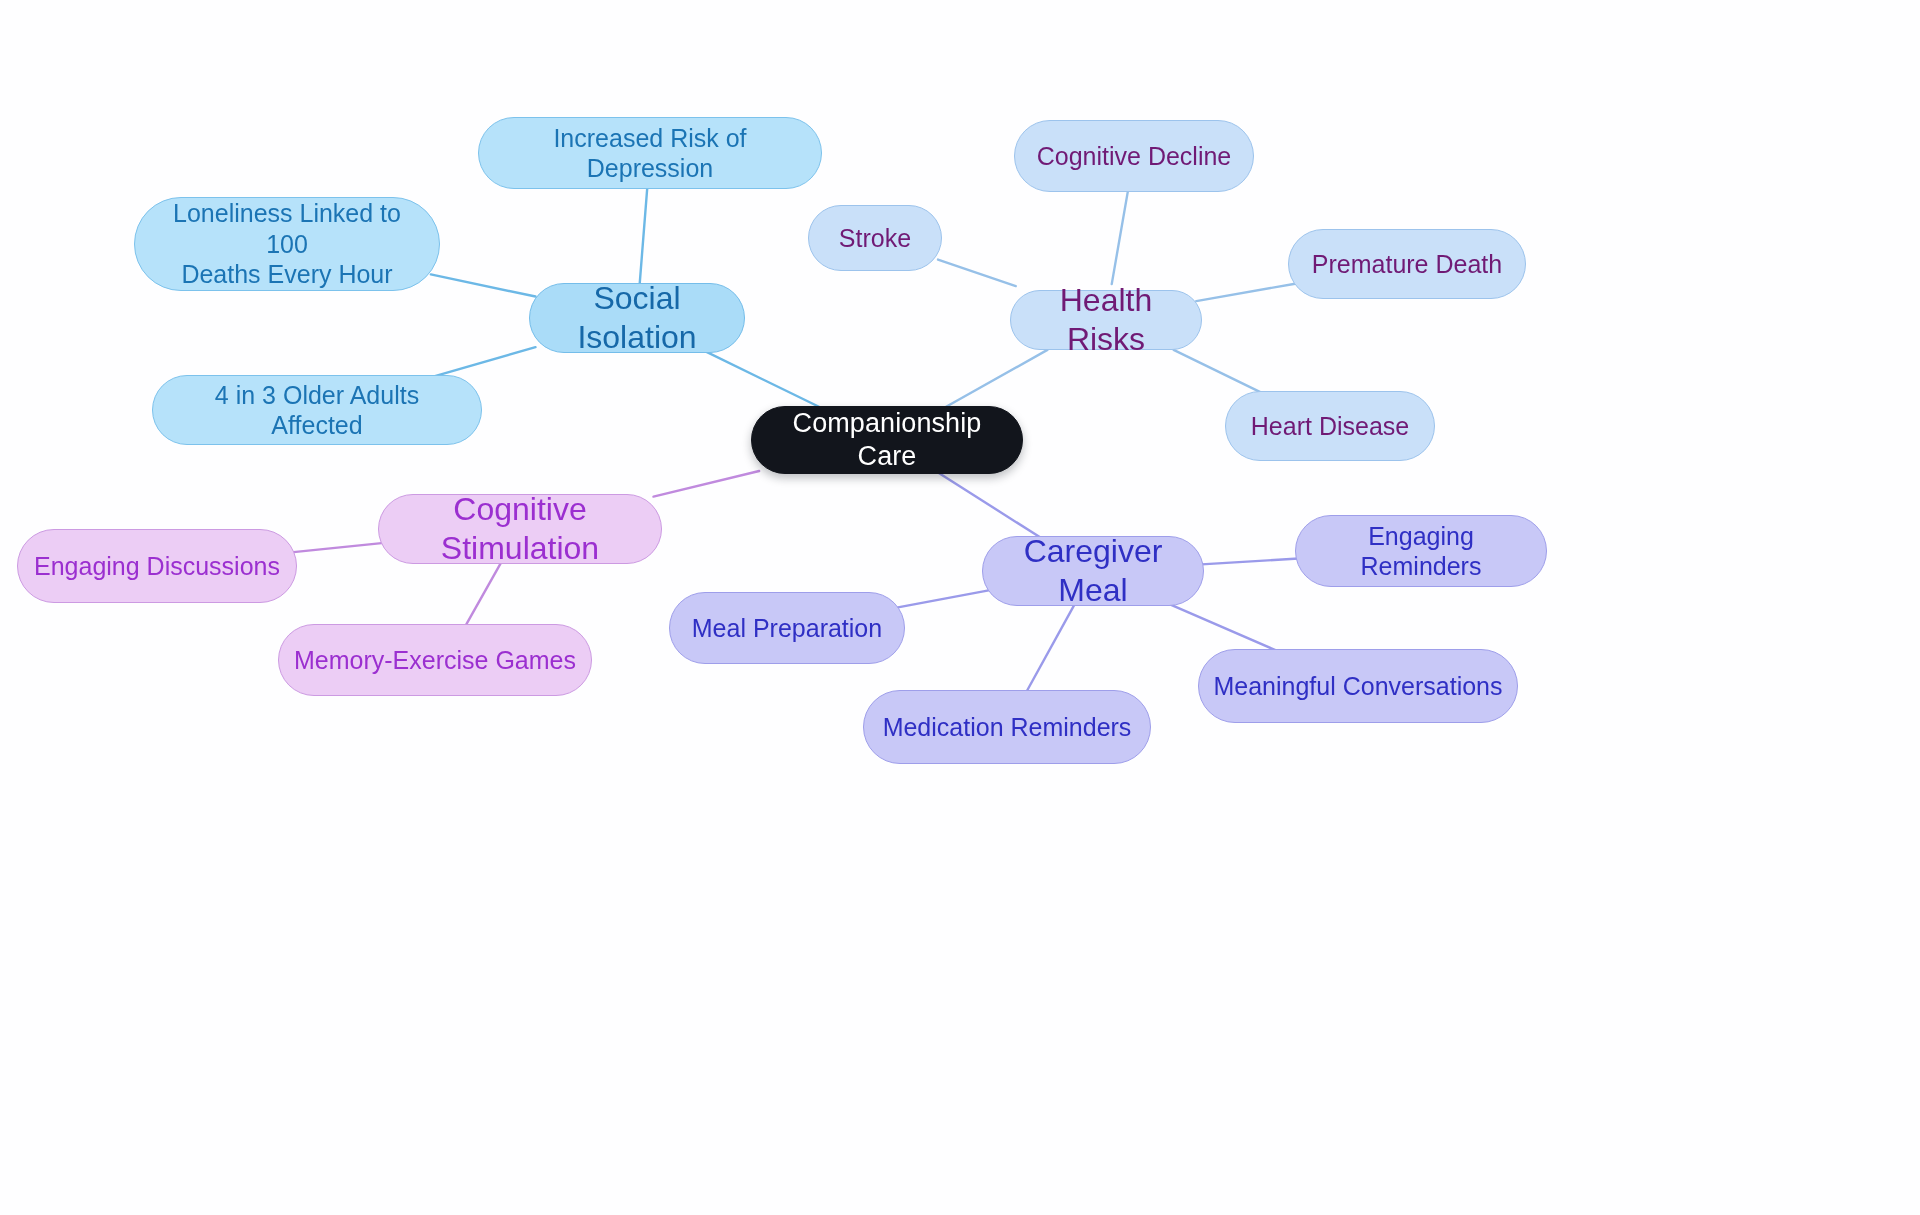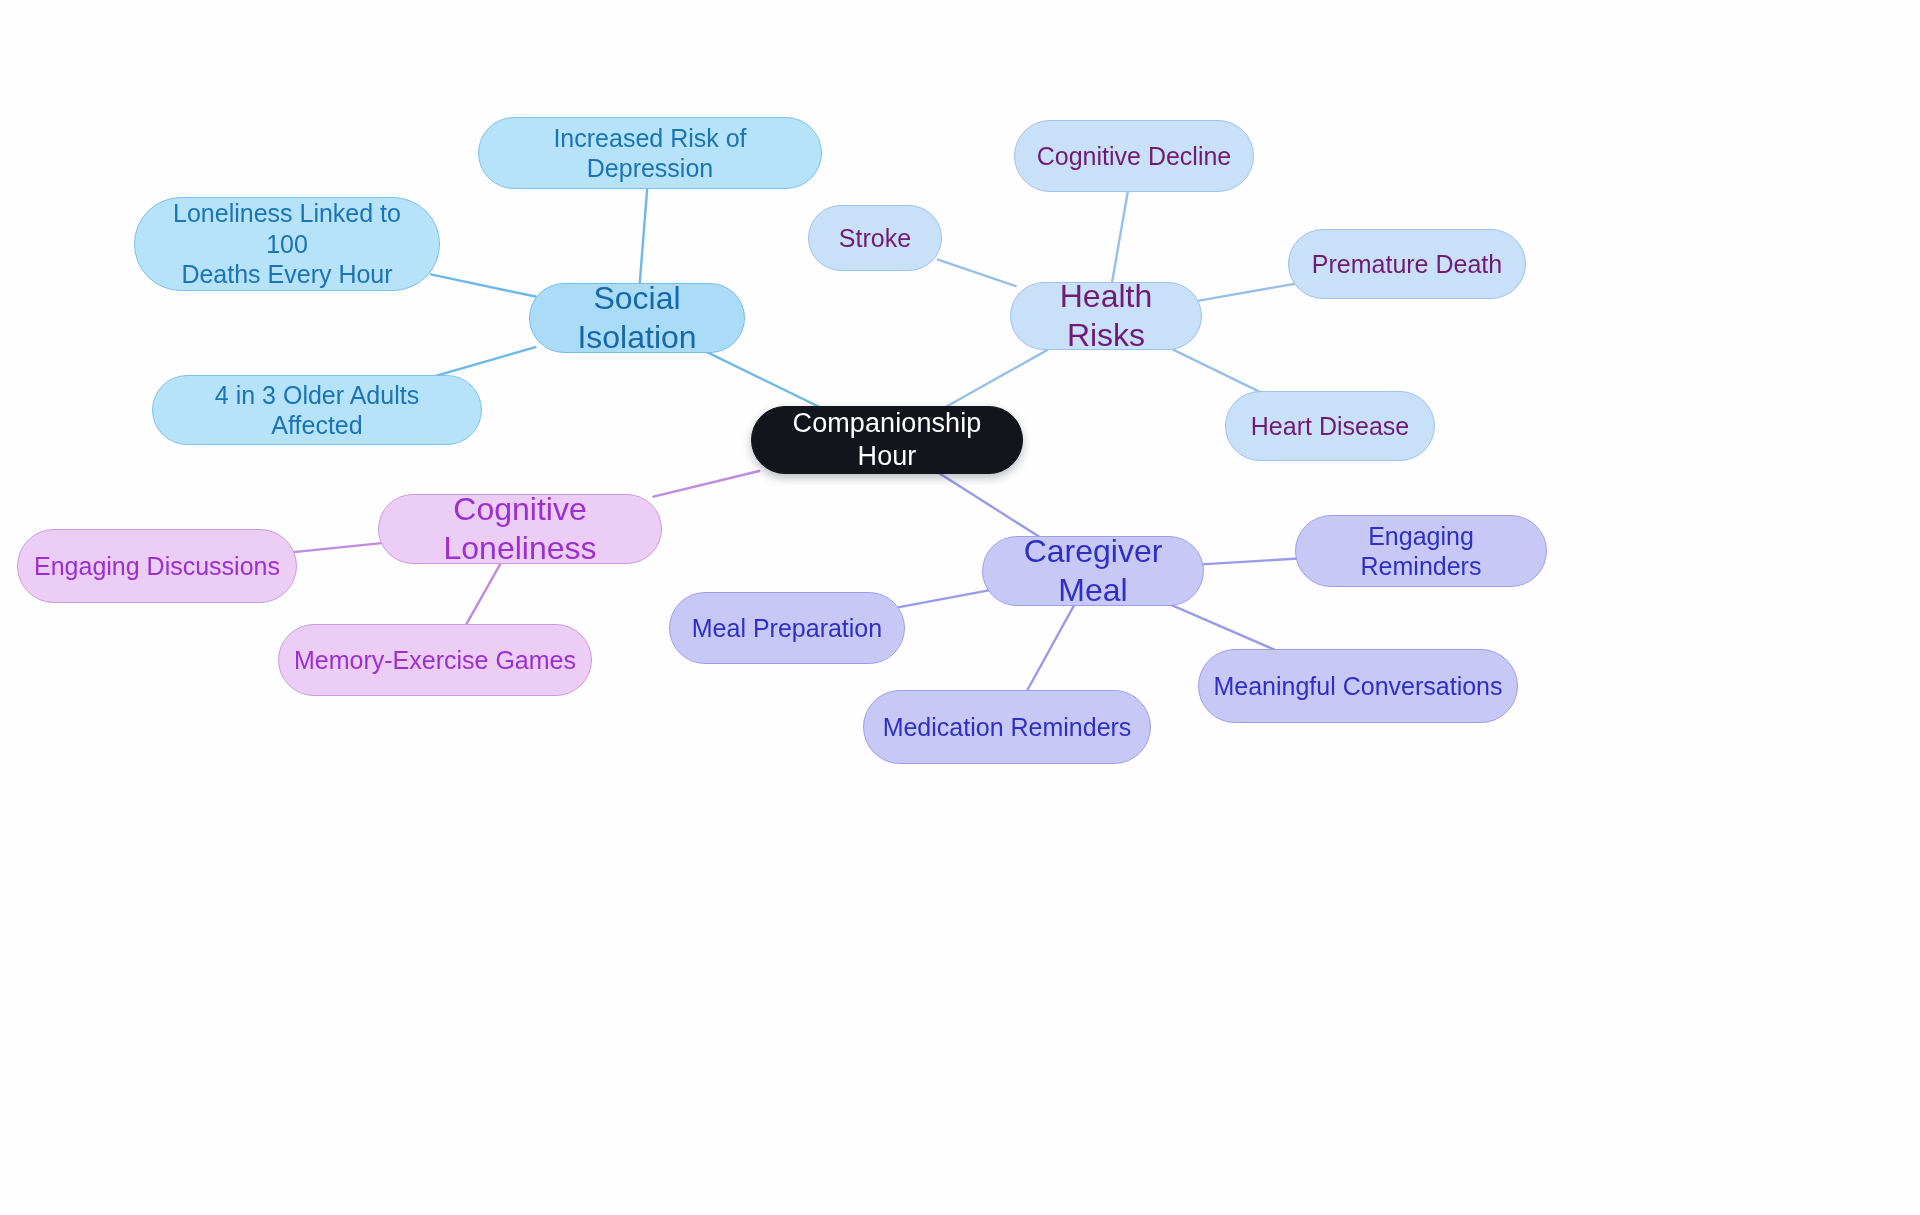--- a/index.html
+++ b/index.html
@@ -116,32 +116,32 @@
       <line x1="1196.24" y1="301.11056478405317" x2="1295.14" y2="283.69627906976746" stroke="#96c0e8" stroke-width="2.4" stroke-linecap="round"></line>
       <line x1="1173.611009174312" y1="349.9" x2="1262.388990825688" y2="393.1" stroke="#96c0e8" stroke-width="2.4" stroke-linecap="round"></line>
       <line x1="386.52" y1="542.6053994490358" x2="288.6" y2="552.5862258953168" stroke="#c08ade" stroke-width="2.4" stroke-linecap="round"></line>
       <line x1="501.48013245033115" y1="561.9" x2="454.0490066225166" y2="646.16" stroke="#c08ade" stroke-width="2.4" stroke-linecap="round"></line>
       <line x1="1197.34" y1="564.6378048780488" x2="1302.56" y2="558.2219512195122" stroke="#9a9aea" stroke-width="2.4" stroke-linecap="round"></line>
       <line x1="988.66" y1="590.4358823529411" x2="897.92" y2="607.338431372549" stroke="#9a9aea" stroke-width="2.4" stroke-linecap="round"></line>
       <line x1="1168.8130434782609" y1="603.9" x2="1277.8547826086956" y2="651.22" stroke="#9a9aea" stroke-width="2.4" stroke-linecap="round"></line>
       <line x1="1074.8628205128205" y1="603.9" x2="1026.1735897435897" y2="692.22" stroke="#9a9aea" stroke-width="2.4" stroke-linecap="round"></line>
     </svg>
   <div id="nodes">
-      <div class="node node-central" style="left: 751px; top: 406px; width: 272px; height: 68px;"><span>Companionship Hour</span></div>
+      <div class="node node-central" style="left: 751px; top: 406px; width: 272px; height: 68px;"><span>Companionship Care</span></div>
       <div class="node node-branch t-iso" style="left: 529px; top: 283px; width: 216px; height: 70px;"><span>Social Isolation</span></div>
       <div class="node node-leaf t-isoleaf" style="left: 134px; top: 197px; width: 306px; height: 94px;"><span>Loneliness Linked to 100
 Deaths Every Hour</span></div>
       <div class="node node-leaf t-isoleaf" style="left: 478px; top: 117px; width: 344px; height: 72px;"><span>Increased Risk of Depression</span></div>
       <div class="node node-leaf t-isoleaf" style="left: 152px; top: 375px; width: 330px; height: 70px;"><span>4 in 3 Older Adults Affected</span></div>
-      <div class="node node-branch t-health" style="left: 1010px; top: 282px; width: 192px; height: 68px;"><span>Health Risks</span></div>
+      <div class="node node-branch t-health" style="left: 1010px; top: 290px; width: 192px; height: 60px;"><span>Health Risks</span></div>
       <div class="node node-leaf t-health" style="left: 1014px; top: 120px; width: 240px; height: 72px;"><span>Cognitive Decline</span></div>
       <div class="node node-leaf t-health" style="left: 808px; top: 205px; width: 134px; height: 66px;"><span>Stroke</span></div>
       <div class="node node-leaf t-health" style="left: 1288px; top: 229px; width: 238px; height: 70px;"><span>Premature Death</span></div>
       <div class="node node-leaf t-health" style="left: 1225px; top: 391px; width: 210px; height: 70px;"><span>Heart Disease</span></div>
-      <div class="node node-branch t-cog" style="left: 378px; top: 494px; width: 284px; height: 70px;"><span>Cognitive Loneliness</span></div>
+      <div class="node node-branch t-cog" style="left: 378px; top: 494px; width: 284px; height: 70px;"><span>Cognitive Stimulation</span></div>
       <div class="node node-leaf t-cog" style="left: 17px; top: 529px; width: 280px; height: 74px;"><span>Engaging Discussions</span></div>
       <div class="node node-leaf t-cog" style="left: 278px; top: 608px; width: 314px; height: 72px; margin-top: 16px;"><span>Memory-Exercise Games</span></div>
       <div class="node node-branch t-care" style="left: 982px; top: 536px; width: 222px; height: 70px;"><span>Caregiver Meal</span></div>
       <div class="node node-leaf t-care" style="left: 1295px; top: 515px; width: 252px; height: 72px;"><span>Engaging Reminders</span></div>
       <div class="node node-leaf t-care" style="left: 669px; top: 592px; width: 236px; height: 72px;"><span>Meal Preparation</span></div>
       <div class="node node-leaf t-care" style="left: 1198px; top: 649px; width: 320px; height: 74px;"><span>Meaningful Conversations</span></div>
       <div class="node node-leaf t-care" style="left: 863px; top: 690px; width: 288px; height: 74px;"><span>Medication Reminders</span></div>
     </div>
 
 </div>

